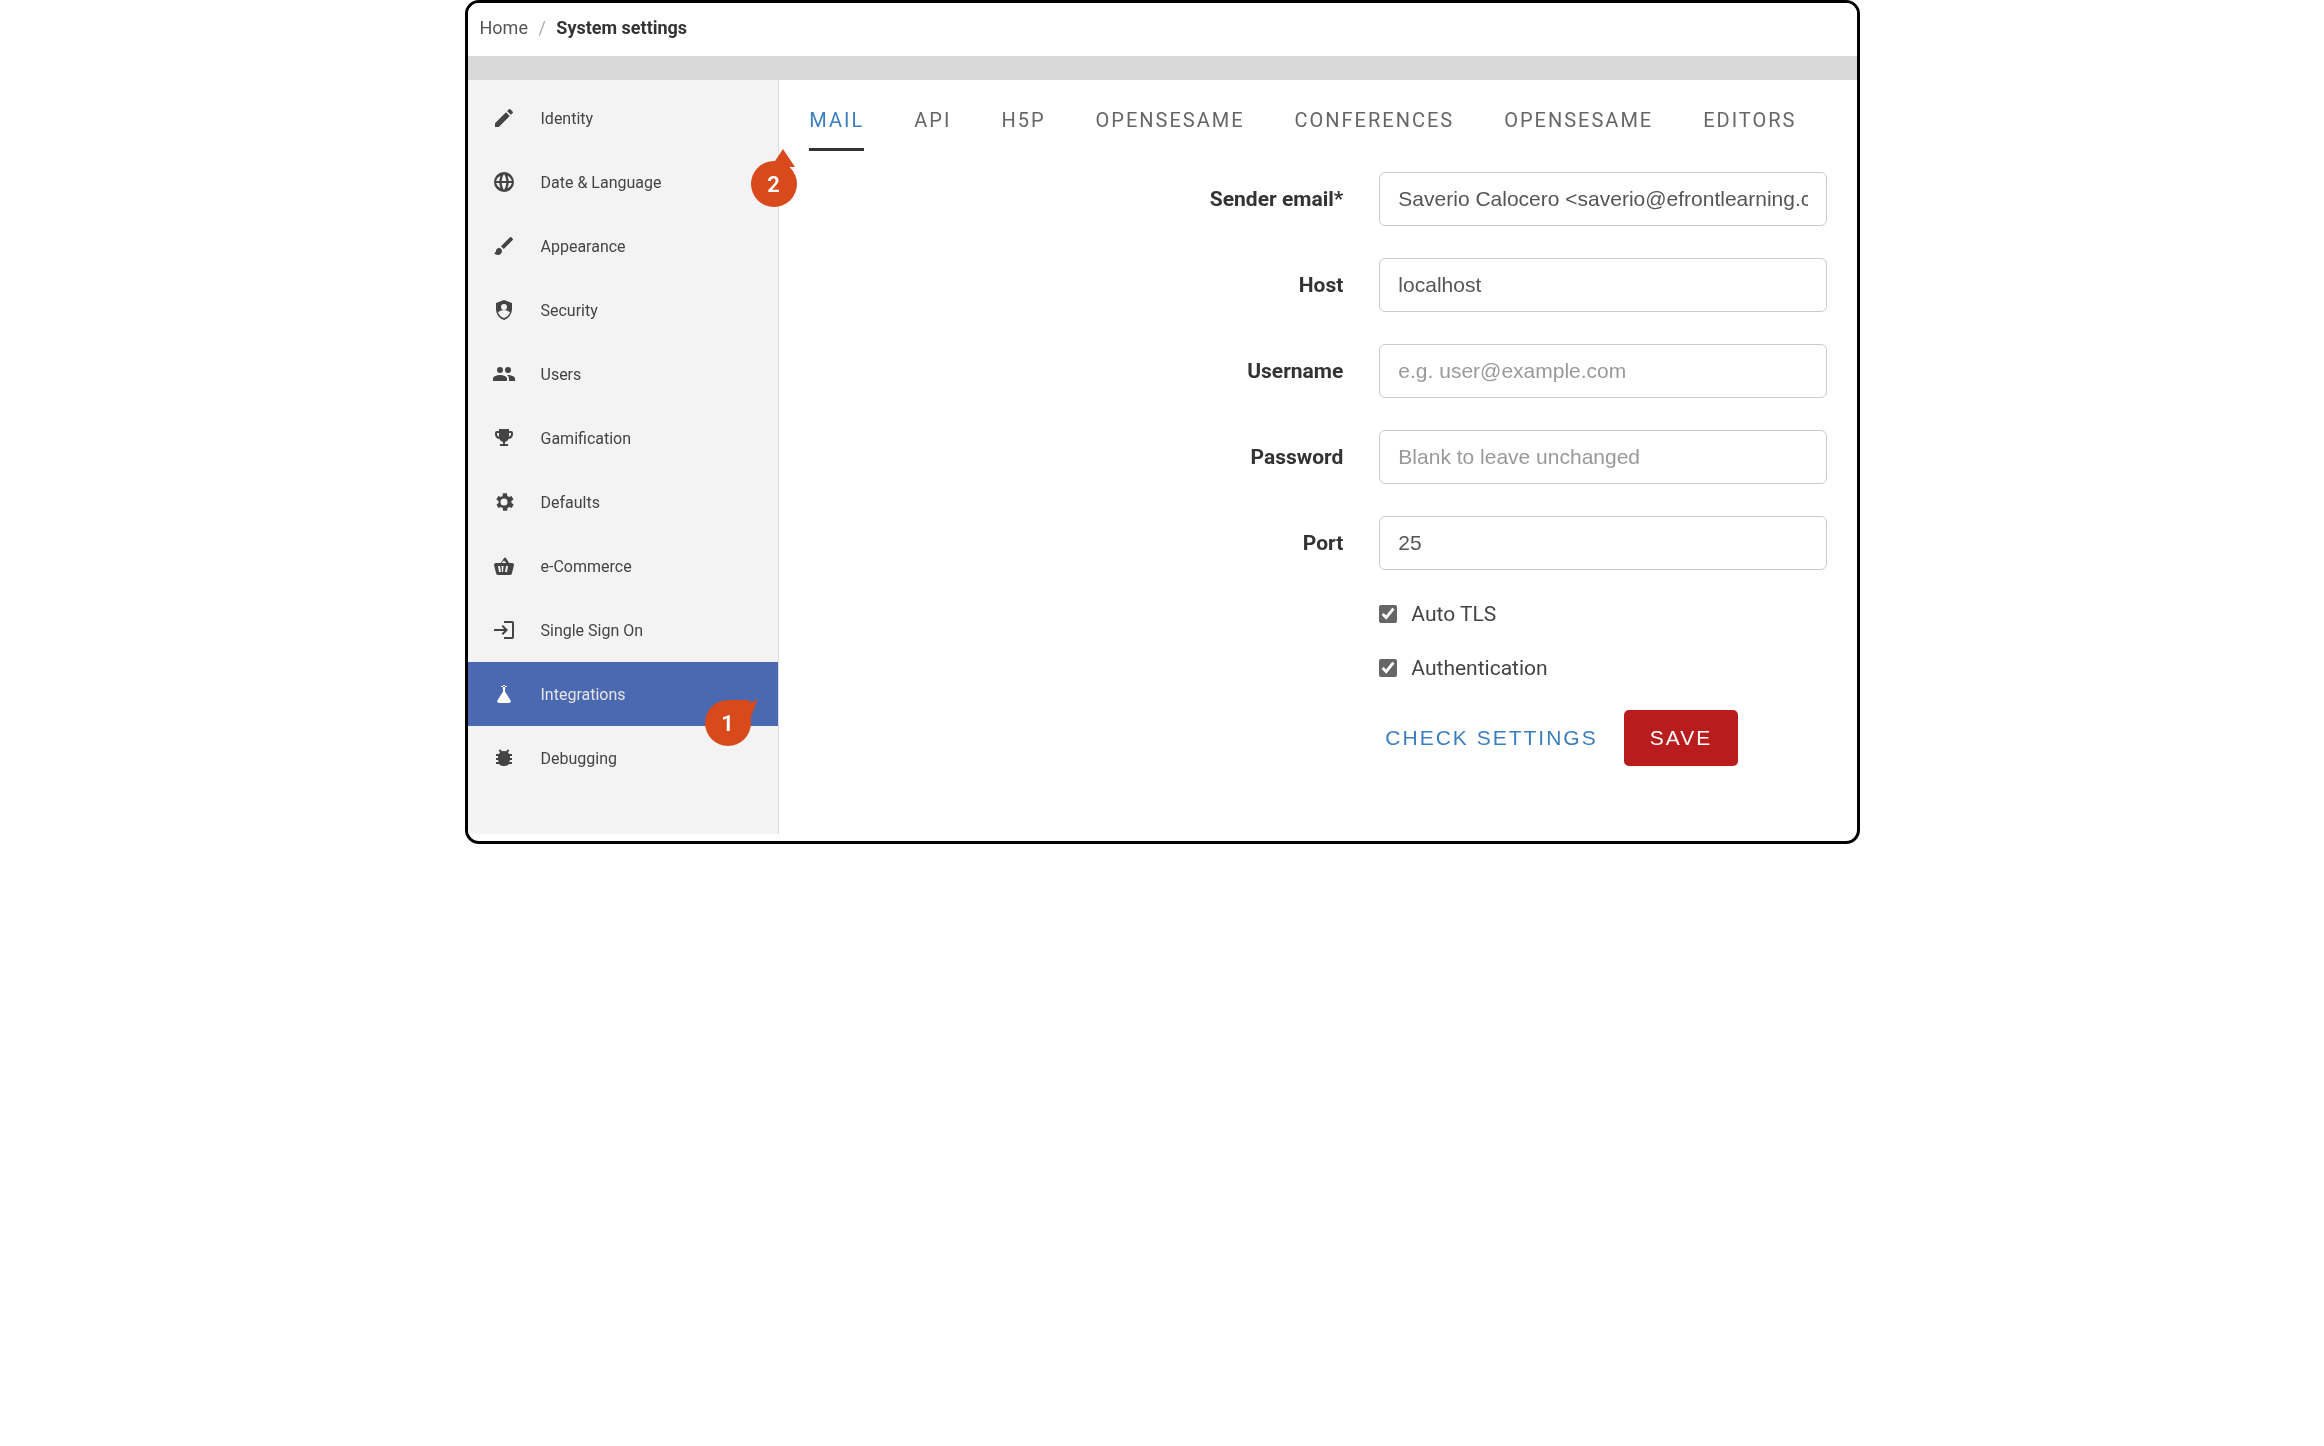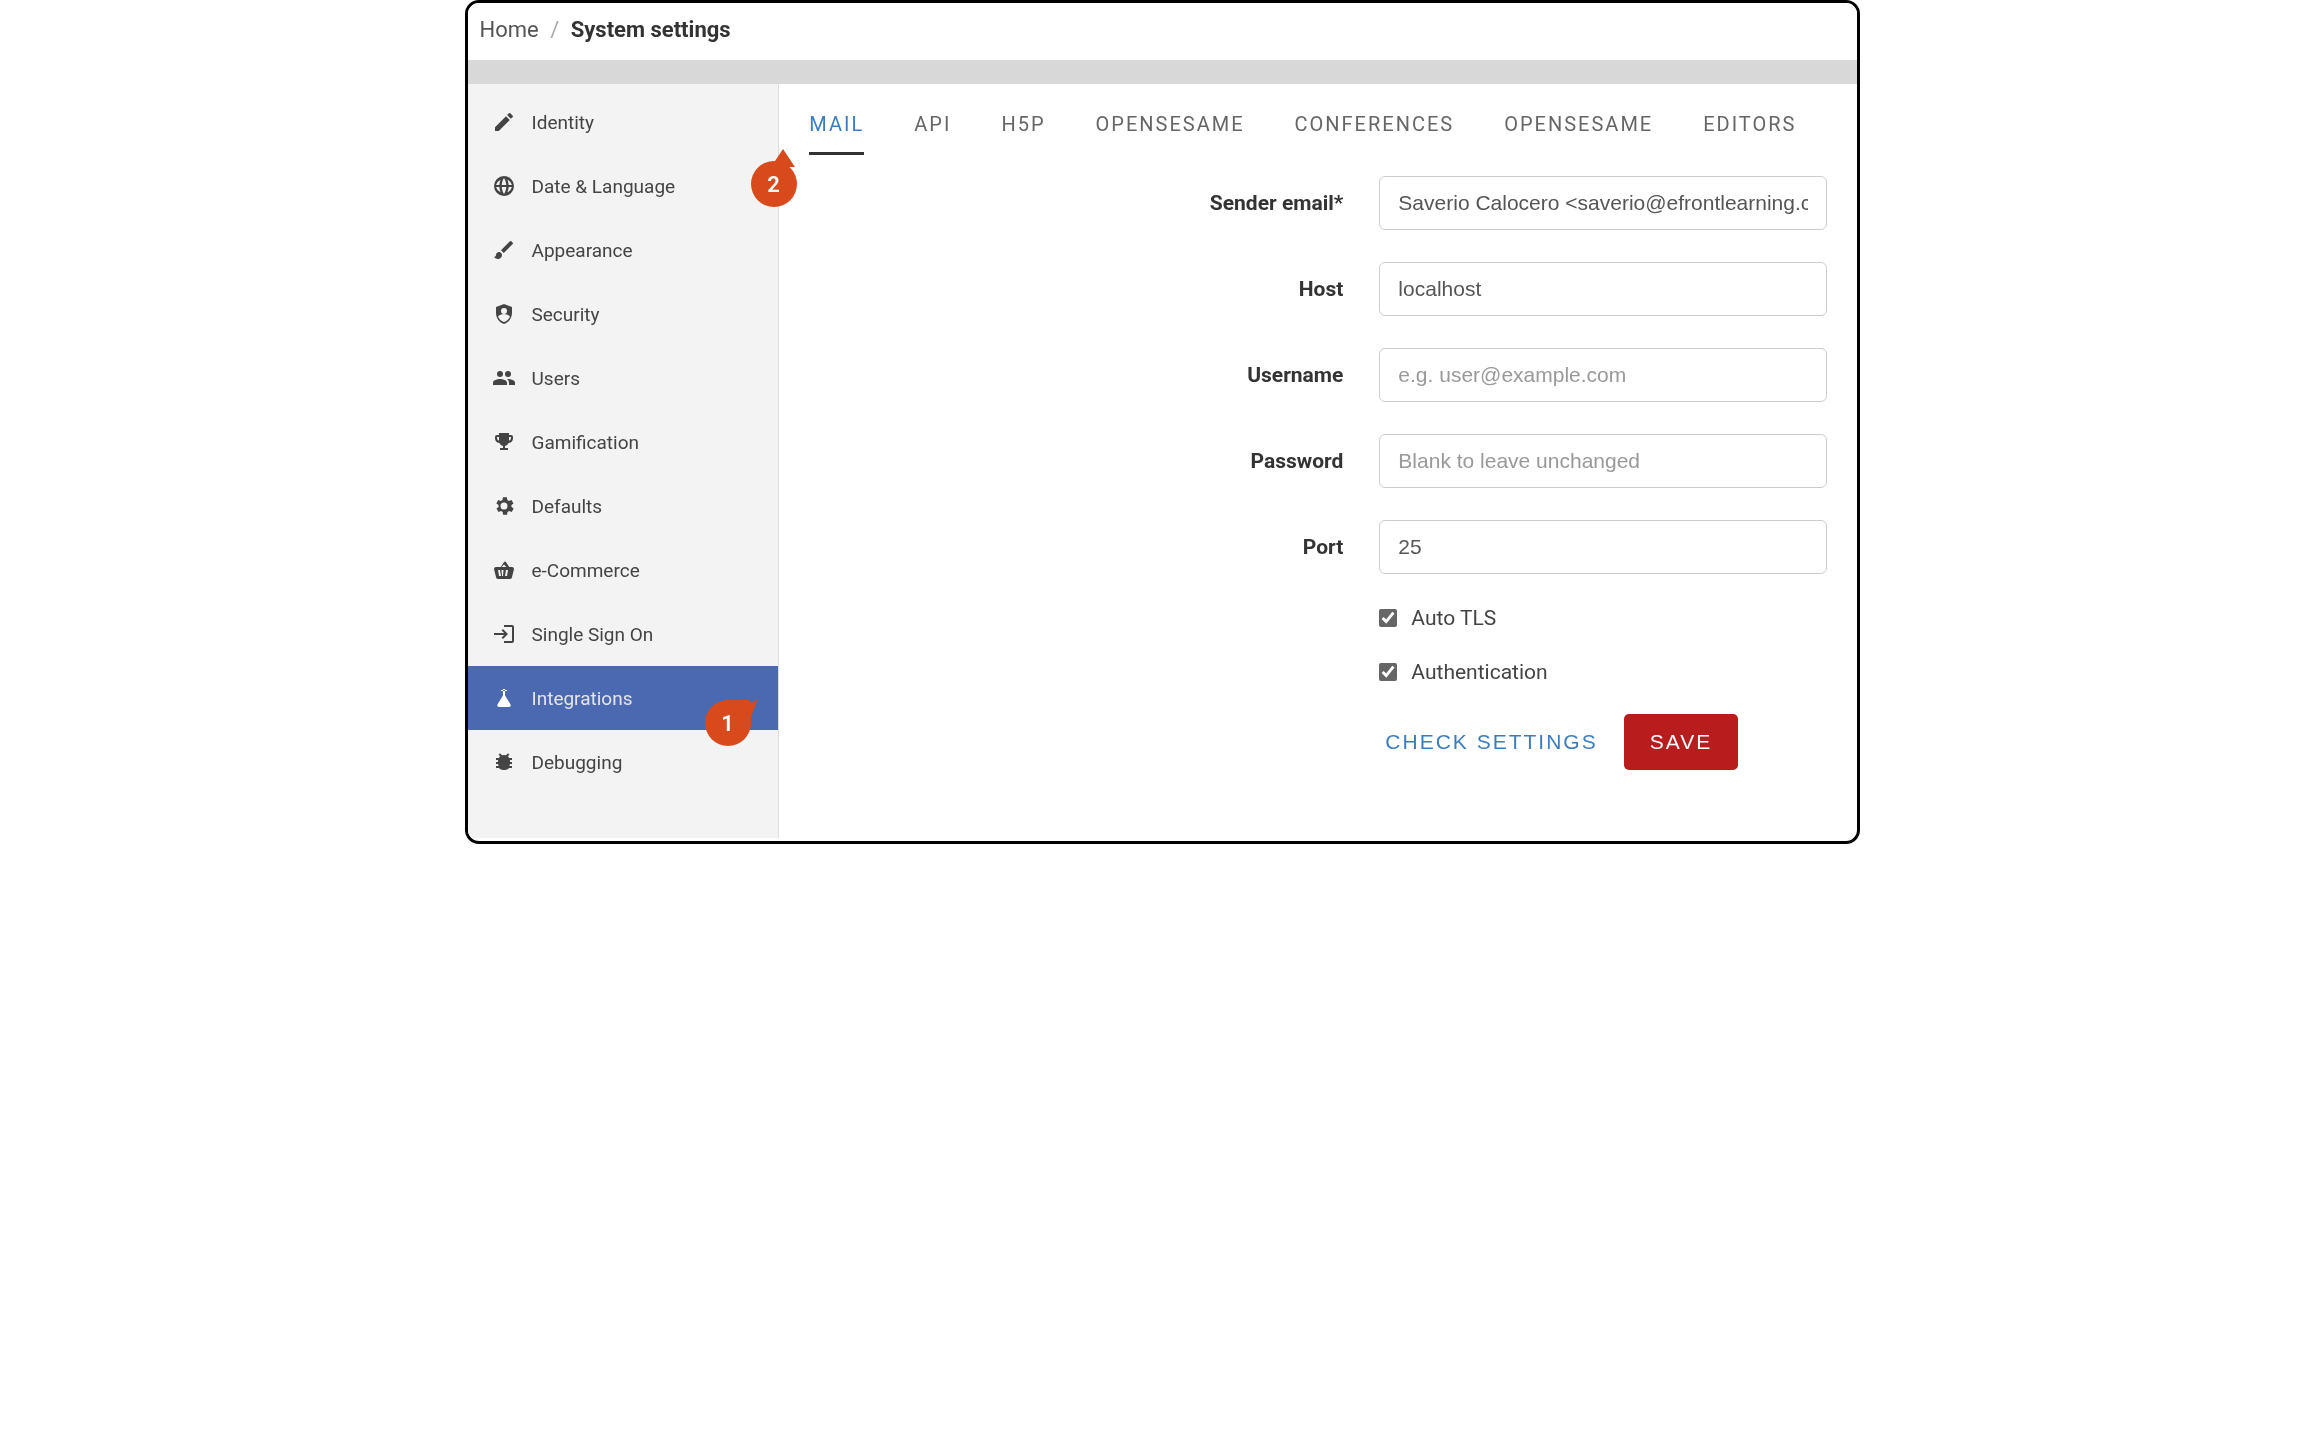--- a/index.html
+++ b/index.html
@@ -13,21 +13,21 @@
     border-radius: 14px;
     overflow: hidden;
     width: 1395px;
     height: 844px;
     margin: 0 auto;
     background: #fff;
     position: relative;
   }
   .breadcrumb {
     padding: 14px 12px 18px 12px;
-    font-size: 22px;
+    font-size: 18px;
     color: #444;
     background: #fff;
   }
   .breadcrumb .home { color: #555; }
   .breadcrumb .sep { color: #aaa; margin: 0 6px; }
   .breadcrumb .current { font-weight: 700; color: #333; }
   .graybar {
     height: 24px;
     background: #d8d8d8;
   }
@@ -37,23 +37,23 @@
   }
   .sidebar {
     width: 315px;
     background: #f3f3f3;
     border-right: 1px solid #ddd;
     padding-top: 6px;
   }
   .sidebar-item {
     display: flex;
     align-items: center;
-    gap: 14px;
+    gap: 23px;
     padding: 20px 22px;
-    font-size: 19px;
+    font-size: 16px;
     color: #444;
     cursor: pointer;
   }
   .sidebar-item.active {
     background: #4a69b0;
     color: #e5e5e5;
   }
   .sidebar-item .icon {
     width: 28px;
     height: 24px;

